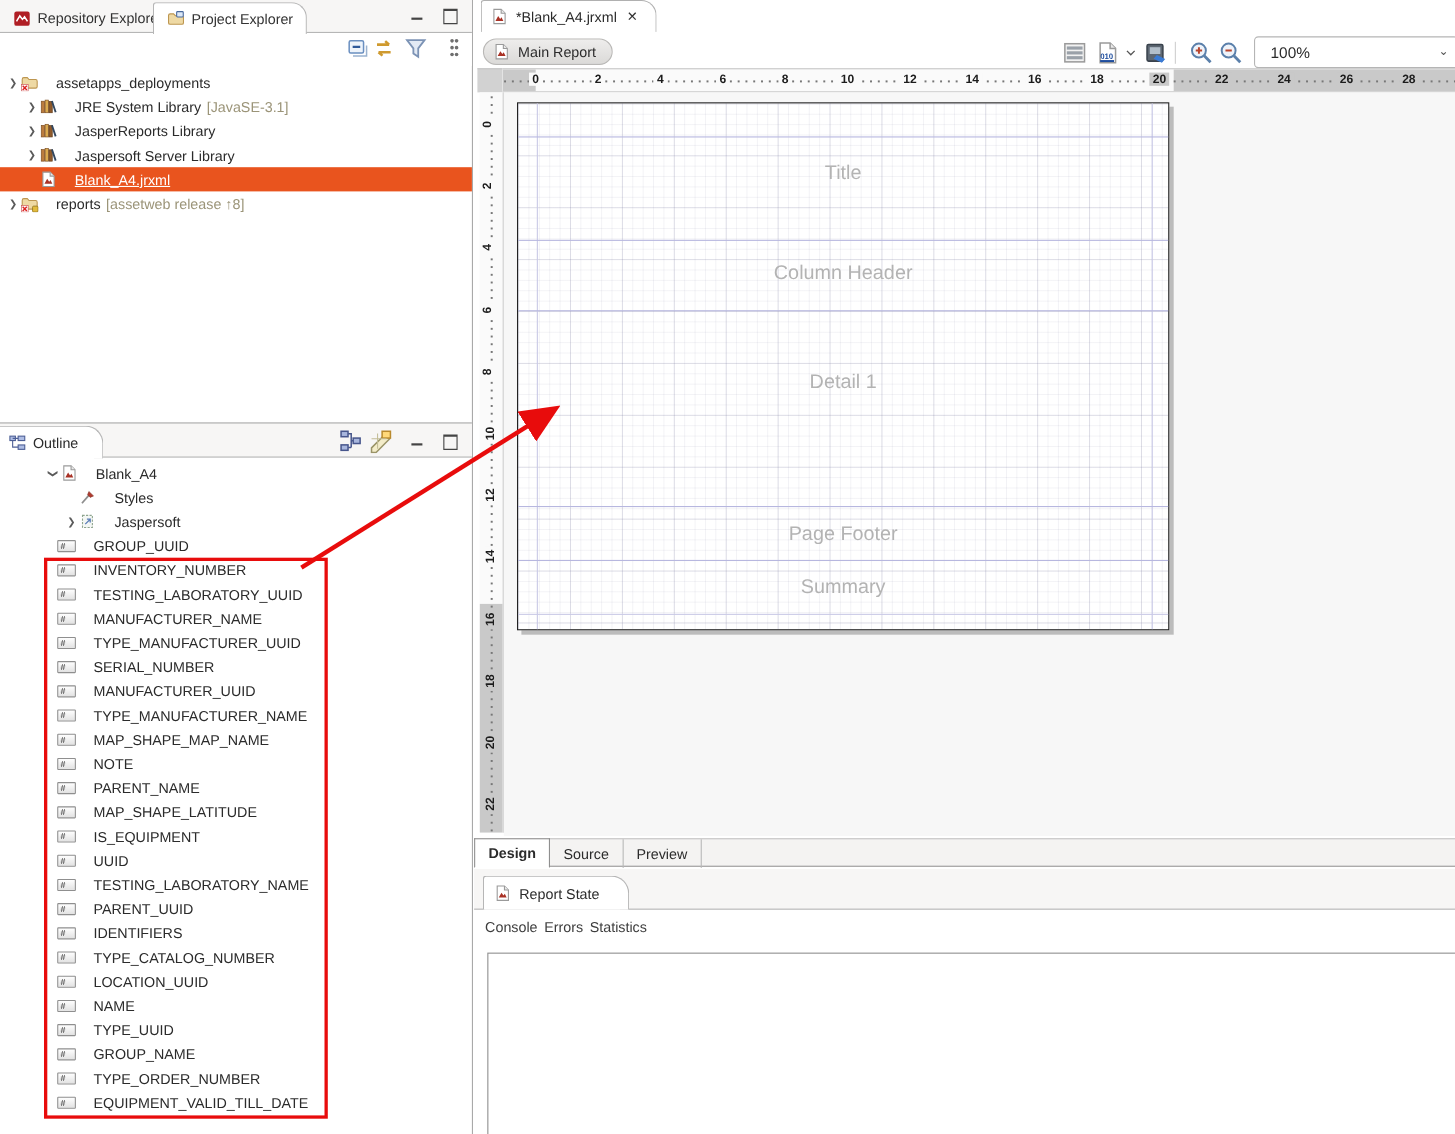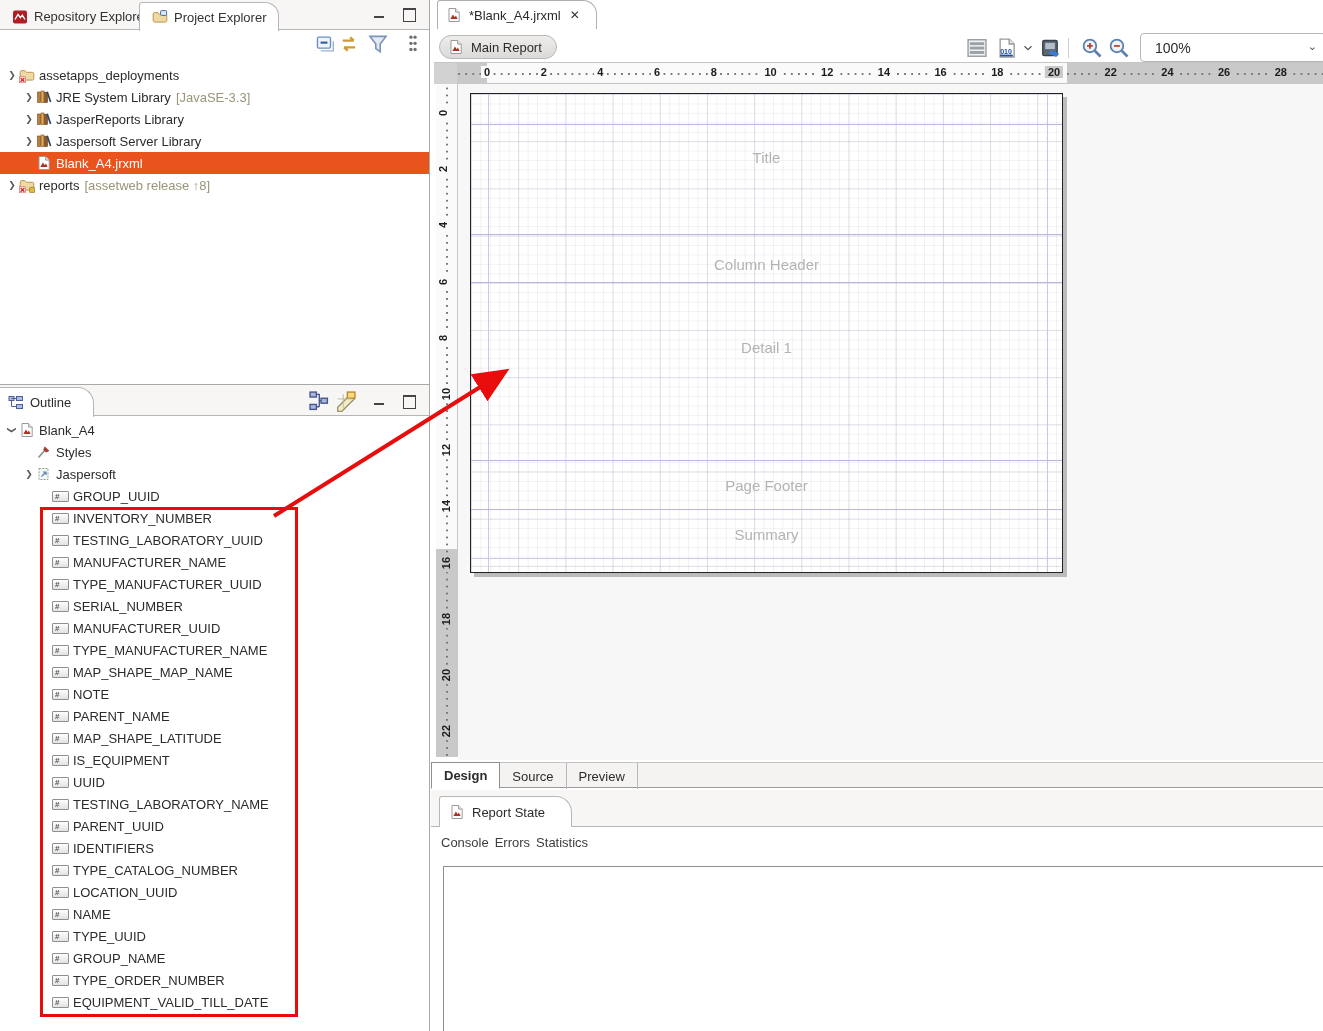--- a/index.html
+++ b/index.html
@@ -5,23 +5,23 @@
   * { margin:0; padding:0; box-sizing:border-box; }
   html,body { width:1323px; height:1031px; overflow:hidden; background:#fff;
     font-family:"Liberation Sans","DejaVu Sans",sans-serif; font-size:13px; color:#2b2b2b; }
   #app { position:relative; width:1323px; height:1031px; background:#fff; }
 
   
   .abs { position:absolute; }
   .row { display:flex; align-items:center; height:22px; cursor:default; white-space:nowrap; }
   .row .chev { width:14px; text-align:center; font-size:9px; color:#5a5a5a; flex:none; display:inline-block; }
   .row .chev.exp { transform:rotate(90deg); }
-  .row .lbl { margin-left:4px; }
+  .row .lbl { margin-left:16px; }
   .row .sfx { margin-left:5px; color:#9b9478; }
-  .row.sel { background:#e9541e; color:#fff; }
+  .row.sel { background:#e9541e; color:#fff;text-decoration:underline; }
   .ic { display:inline-flex; width:16px; height:16px; flex:none; align-items:center; justify-content:center; }
   .ic svg { width:16px; height:16px; display:block; }
   .ic-field { display:inline-block; width:17px; height:11px; flex:none; border:1px solid #8f8f8f; border-radius:1px;
     background:linear-gradient(#fefefe,#e2e2e2); font-size:8px; font-weight:bold; color:#555;
     line-height:9px; padding-left:2px; text-align:left; }
 
   
   #left-col { left:0; top:0; width:430px; height:1031px; background:#fff; border-right:1px solid #a9a9a9; }
 
   .tabbar { position:relative; height:30px; background:#f7f6f5; border-bottom:1px solid #b6b6b6; }
@@ -76,21 +76,21 @@
   #page { position:absolute; left:12px; top:9px; width:593px; height:480px; background:#fff; border:1px solid #222;
     box-shadow:4px 4px 0 0 #bcbcbc;
     background-image:
       linear-gradient(to right, rgba(130,130,165,0.10) 1px, transparent 1px),
       linear-gradient(to bottom, rgba(130,130,165,0.10) 1px, transparent 1px),
       linear-gradient(to right, rgba(130,130,165,0.20) 1px, transparent 1px),
       linear-gradient(to bottom, rgba(130,130,165,0.20) 1px, transparent 1px);
     background-size:9.44px 9.44px, 9.44px 9.44px, 47.2px 47.2px, 47.2px 47.2px; }
   .band { position:absolute; left:0; right:0; border-top:1px solid #b7b7df; }
   .band .bl { position:absolute; left:0; right:0; top:50%; transform:translateY(-50%); text-align:center;
-    color:#b3b3b3; font-size:15px; }
+    color:#b3b3b3; font-size:18px; }
   .mline { position:absolute; background:#c9c9e6; }
 
   
   #page-tabs { position:absolute; left:0; top:762px; width:892px; height:26px; border-top:1px solid #c4c4c4;
     border-bottom:1px solid #9a9a9a; background:#f4f3f2; display:flex; }
   .ptab { height:26px; display:flex; align-items:center; padding:0 12px; border-right:1px solid #b8b8b8; cursor:pointer; }
   .ptab.active { background:#fff; border:1px solid #8f8f8f; border-bottom:1px solid #fff; font-weight:700; margin-top:-1px; height:27px; }
 
   
   #rs-hd { position:absolute; left:0; top:790px; width:960px; height:37px; background:#f7f6f5; border-bottom:1px solid #b6b6b6; }
@@ -180,21 +180,21 @@
             <span class="chev">❯</span>
             <span class="ic">
               <svg viewBox="0 0 16 16">
                 <rect x="1.5" y="3" width="3" height="10.5" fill="#bb7c3e" stroke="#7a4a1e" stroke-width="0.6"></rect>
                 <rect x="5" y="2" width="3" height="11.5" fill="#dcab50" stroke="#7a4a1e" stroke-width="0.6"></rect>
                 <rect x="8.5" y="3.2" width="3" height="10.3" fill="#8f5a2b" stroke="#5f3a18" stroke-width="0.6"></rect>
                 <path d="M11.2 2.8 L14.6 13" stroke="#32475f" stroke-width="1.7"></path>
               </svg>
             </span>
             <span class="lbl">JRE System Library</span>
-            <span class="sfx">[JavaSE-3.3]</span>
+            <span class="sfx">[JavaSE-3.1]</span>
           </div>
           <div class="row" style="padding-left: 22px;">
             <span class="chev">❯</span>
             <span class="ic">
               <svg viewBox="0 0 16 16">
                 <rect x="1.5" y="3" width="3" height="10.5" fill="#bb7c3e" stroke="#7a4a1e" stroke-width="0.6"></rect>
                 <rect x="5" y="2" width="3" height="11.5" fill="#dcab50" stroke="#7a4a1e" stroke-width="0.6"></rect>
                 <rect x="8.5" y="3.2" width="3" height="10.3" fill="#8f5a2b" stroke="#5f3a18" stroke-width="0.6"></rect>
                 <path d="M11.2 2.8 L14.6 13" stroke="#32475f" stroke-width="1.7"></path>
               </svg>
@@ -264,21 +264,21 @@
         <span class="toolico" style="left:335px;top:5px;">
             <svg viewBox="0 0 16 16">
               <path d="M2 12.5 l9-9 3 3 -9 9 H2 z" fill="#f3ecc9" stroke="#9a9468"></path>
               <rect x="9" y="1.5" width="5.5" height="4.5" fill="#ffd97a" stroke="#b98a2e"></rect>
               <path d="M2 6.5 h10 M6 3 v10" stroke="#c3bd96" stroke-width="0.7"></path>
             </svg>
           </span>
         <span class="winbtn min" style="left:372px;top:9px;"></span>
         <span class="winbtn max" style="left:401px;top:9px;"></span>
       </div>
-      <div id="outline-tree" style="padding-top:3px;">
+      <div id="outline-tree" style="padding-top:3px;padding-left:36px;">
           <div class="row" style="padding-left: 5px;">
             <span class="chev exp">❯</span>
             <span class="ic">
               <svg viewBox="0 0 16 16">
                 <path d="M3 1.5 h6.6 l3.6 3.6 v9.4 H3 z" fill="#fff" stroke="#9a9a9a"></path>
                 <path d="M9.6 1.5 v3.6 h3.6" fill="#e9e9e9" stroke="#9a9a9a"></path>
                 <path d="M4.4 12 L6.9 7.6 L8.7 10.2 L9.9 8.6 L11.6 12 z" fill="#a93226"></path>
               </svg>
             </span>
             <span class="lbl">Blank_A4</span>
@@ -517,21 +517,21 @@
       </div>
 
     <div id="canvas">
       <div id="page">
         <div class="mline" style="left:17px;top:0;bottom:0;width:1px;"></div>
         <div class="mline" style="left:576px;top:0;bottom:0;width:1px;"></div>
         <div class="mline" style="left:0;right:0;top:464px;height:1px;"></div>
       <div class="band" style="top: 30px; height: 65px;">
             <span class="bl">Title</span>
           </div>
-          <div class="band" style="top: 140px; height: 58px;">
+          <div class="band" style="top: 124px; height: 58px;">
             <span class="bl">Column Header</span>
           </div>
           <div class="band" style="top: 188px; height: 129px;">
             <span class="bl">Detail 1</span>
           </div>
           <div class="band" style="top: 366px; height: 49px;">
             <span class="bl">Page Footer</span>
           </div>
           <div class="band" style="top: 415px; height: 49px;">
             <span class="bl">Summary</span>

